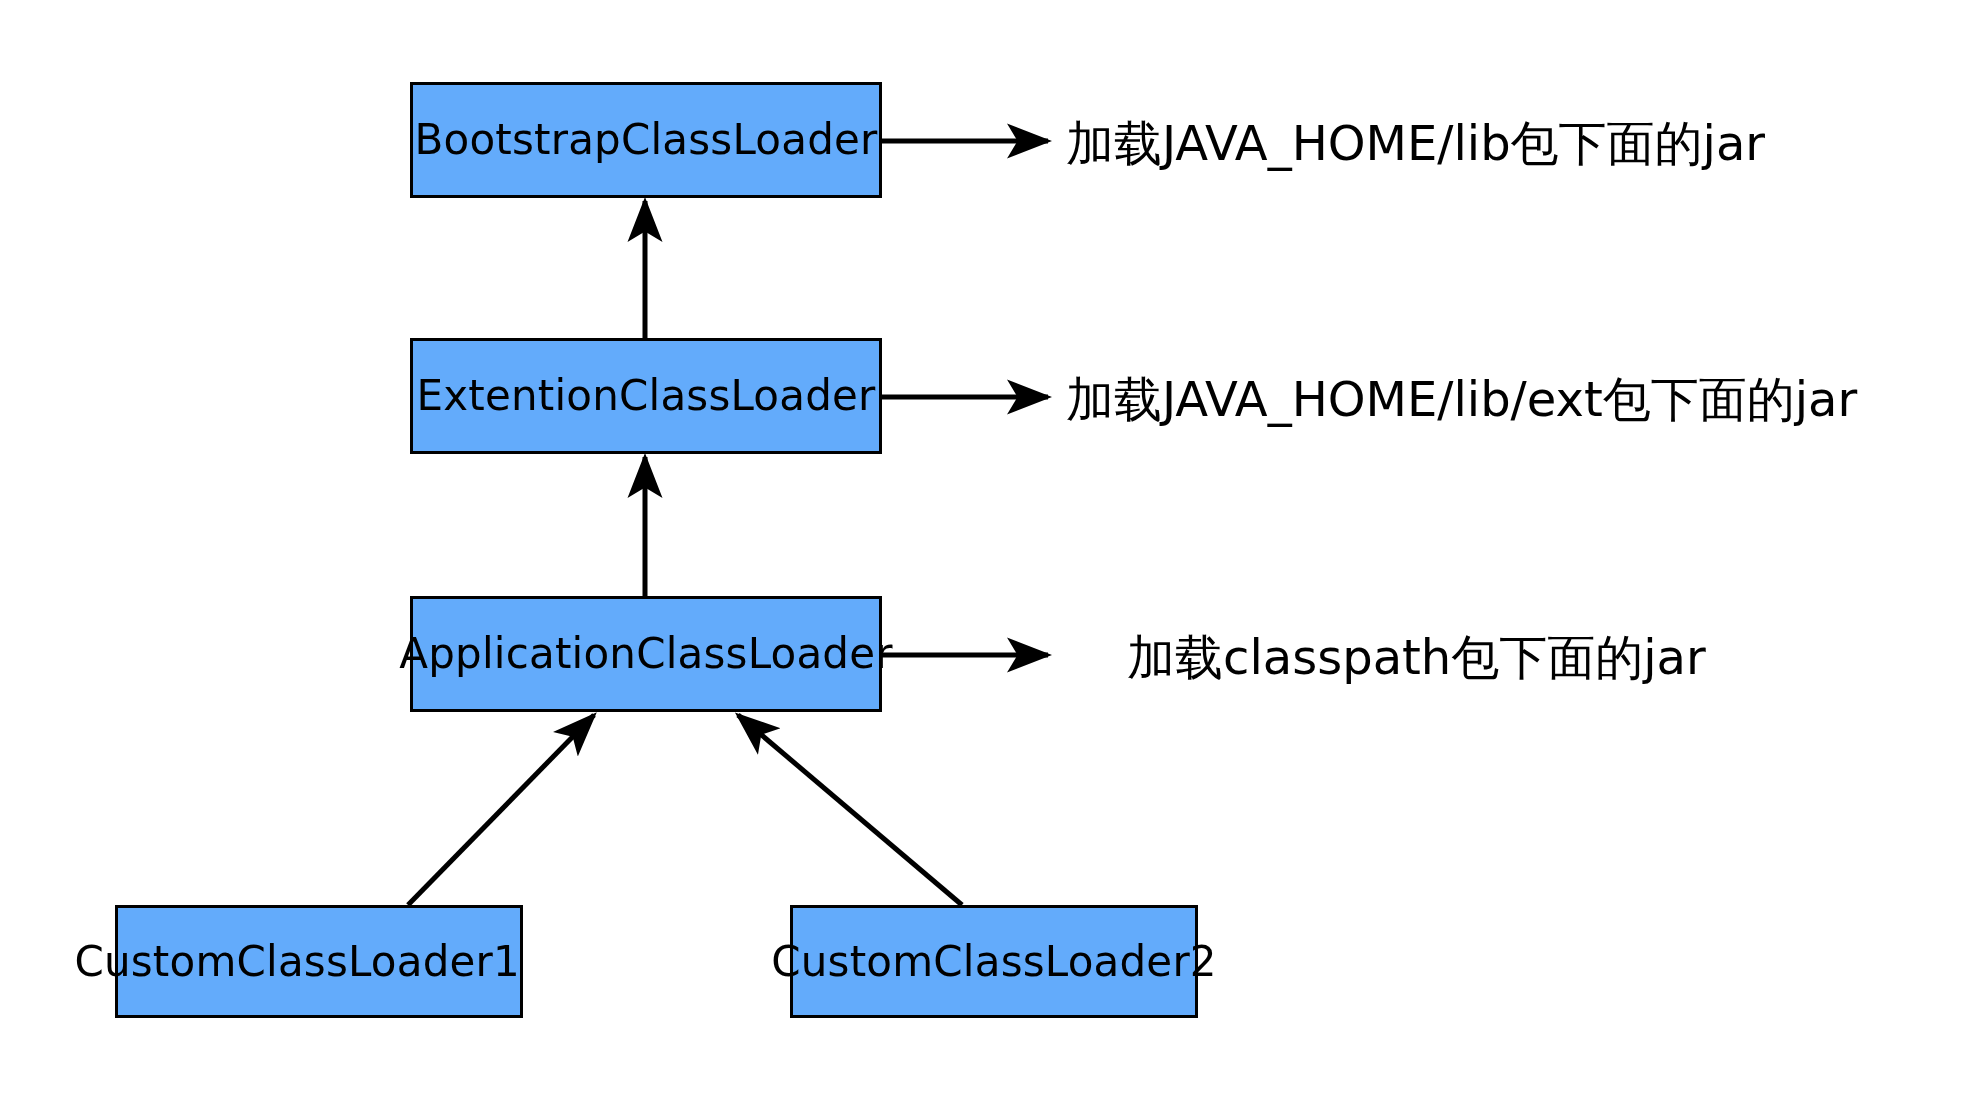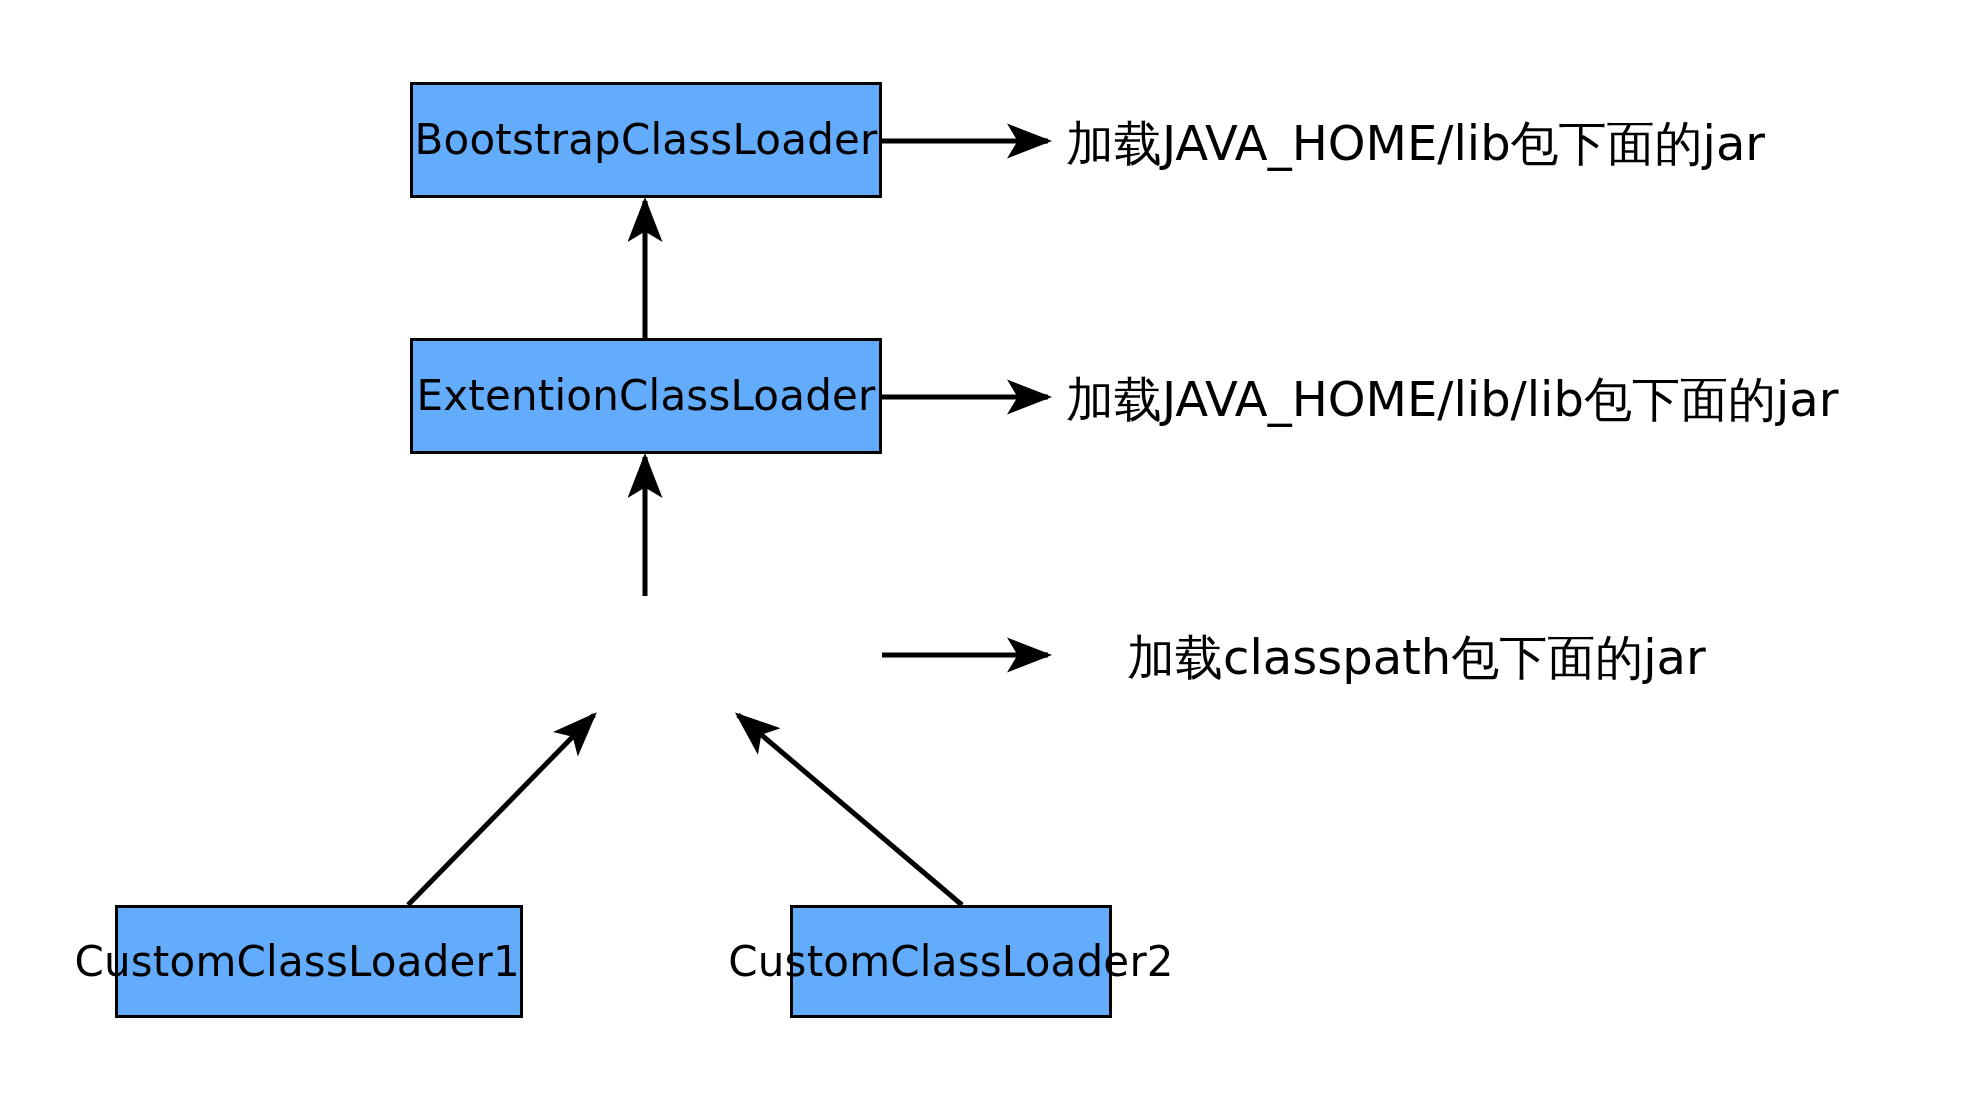--- a/index.html
+++ b/index.html
@@ -82,28 +82,31 @@
   </svg>
 
   <div class="node" style="left:410px; top:82px; width:472px; height:116px;">
     <span class="node-label">BootstrapClassLoader</span>
   </div>
 
   <div class="node" style="left:410px; top:338px; width:472px; height:116px;">
     <span class="node-label">ExtentionClassLoader</span>
   </div>
 
+  <div class="node" style="left:410px; top:596px; width:472px; height:116px;">
+    <span class="node-label">ApplicationClassLoader</span>
+  </div>
 
   <div class="node" style="left:115px; top:905px; width:408px; height:113px;justify-content:flex-end;">
     <span class="node-label">CustomClassLoader1</span>
   </div>
 
-  <div class="node" style="left:790px; top:905px; width:322px; height:113px;">
+  <div class="node" style="left:790px; top:905px; width:408px; height:113px;">
     <span class="node-label">CustomClassLoader2</span>
   </div>
 
   <div class="annotation" style="left:1066px; top:119px;">加载JAVA_HOME/lib包下面的jar</div>
 
-  <div class="annotation" style="left:1066px; top:375px;">加载JAVA_HOME/lib/lib包下面的jar</div>
+  <div class="annotation" style="left:1066px; top:375px;">加载JAVA_HOME/lib/ext包下面的jar</div>
 
   <div class="annotation" style="left:1127px; top:633px;">加载classpath包下面的jar</div>
 
 </div>
 
 </body></html>

